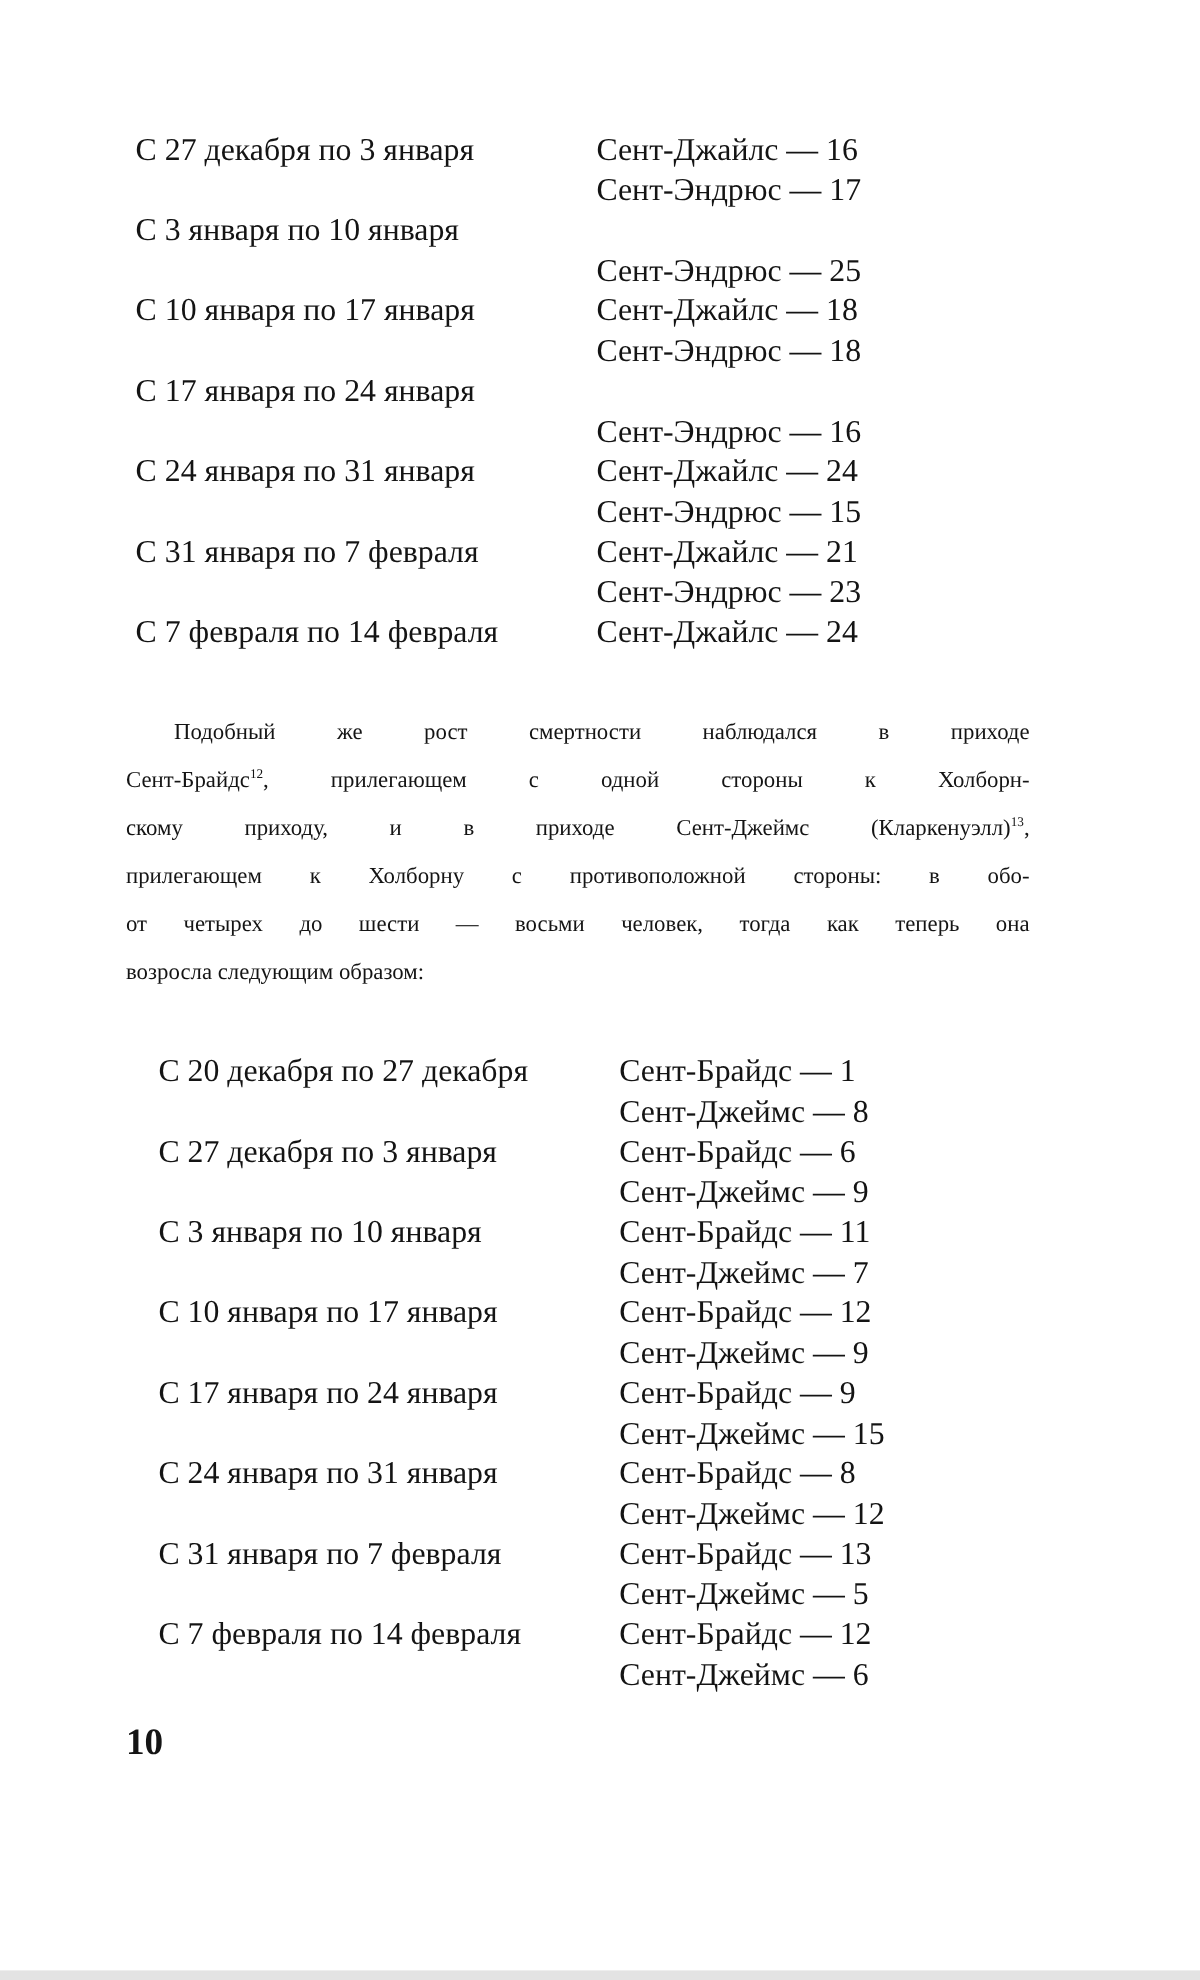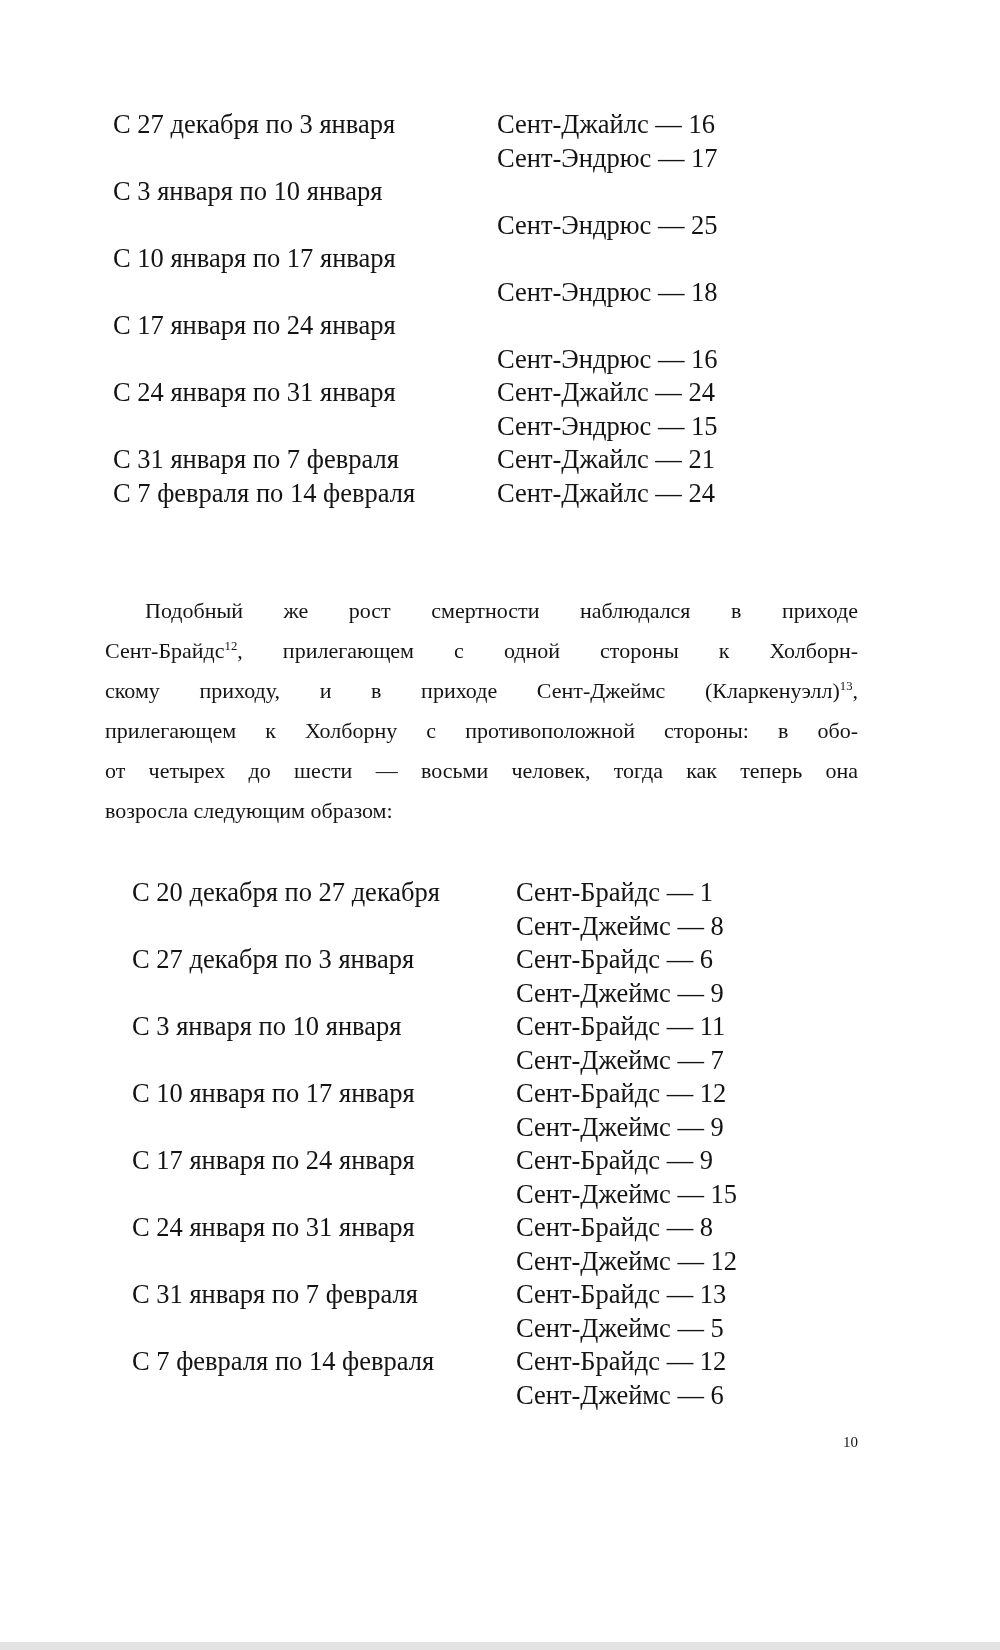--- a/index.html
+++ b/index.html
@@ -36,41 +36,42 @@
     width: 384px;
   }
   .t-entry {
     flex: none;
   }
   .para {
     position: absolute;
     left: 105px;
     top: 591px;
     width: 753px;
-    font-size: 22px;
+    font-size: 19px;
     line-height: 40px;
   }
   .p-line {
     text-align: justify;
     text-align-last: justify;
   }
   .p-line.first { text-indent: 40px; }
   .p-line.last { text-align-last: left; }
   sup {
     font-size: 0.58em;
     line-height: 0;
     vertical-align: super;
   }
   .page-number {
     position: absolute;
     top: 1434px;
     left: 105px;
     width: 753px;
-    text-align: right;
-    font-size: 15px;
+    text-align: left;
+    font-size: 31px;
+    font-weight: bold;
   }
   .bottom-edge {
     position: absolute;
     bottom: 0;
     left: 0;
     width: 100%;
     height: 8px;
     background: #e3e3e3;
   }
 </style>
@@ -90,20 +91,21 @@
       </div>
     <div class="t-line">
         <span class="t-date">С 3 января по 10 января</span>
       </div>
     <div class="t-line">
         <span class="t-date"></span>
         <span class="t-entry">Сент-Эндрюс — 25</span>
       </div>
     <div class="t-line">
         <span class="t-date">С 10 января по 17 января</span>
+        <span class="t-entry">Сент-Джайлс — 18</span>
       </div>
     <div class="t-line">
         <span class="t-date"></span>
         <span class="t-entry">Сент-Эндрюс — 18</span>
       </div>
     <div class="t-line">
         <span class="t-date">С 17 января по 24 января</span>
       </div>
     <div class="t-line">
         <span class="t-date"></span>
@@ -113,20 +115,24 @@
         <span class="t-date">С 24 января по 31 января</span>
         <span class="t-entry">Сент-Джайлс — 24</span>
       </div>
     <div class="t-line">
         <span class="t-date"></span>
         <span class="t-entry">Сент-Эндрюс — 15</span>
       </div>
     <div class="t-line">
         <span class="t-date">С 31 января по 7 февраля</span>
         <span class="t-entry">Сент-Джайлс — 21</span>
+      </div>
+    <div class="t-line">
+        <span class="t-date"></span>
+        <span class="t-entry">Сент-Эндрюс — 23</span>
       </div>
     <div class="t-line">
         <span class="t-date">С 7 февраля по 14 февраля</span>
         <span class="t-entry">Сент-Джайлс — 24</span>
       </div>
   </div>
 
   <div class="para">
     <div class="p-line first">Подобный же рост смертности наблюдался в приходе</div>
     <div class="p-line"><span>Сент-Брайдс</span><sup>12</sup><span>, прилегающем с одной стороны к Холборн-</span></div>

